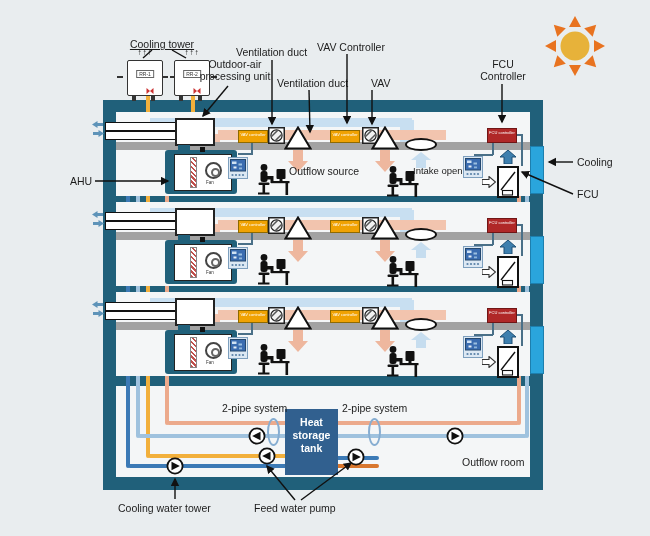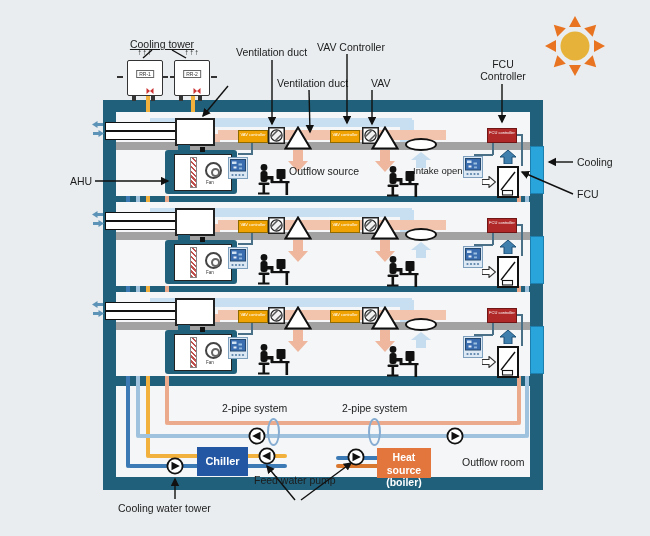--- a/index.html
+++ b/index.html
@@ -376,22 +376,21 @@
       </svg>
     <svg class="a" style="left:497px;top:54px;" width="22" height="32">
         <use href="#fcuu"></use>
       </svg>
     <svg class="a" style="left:482px;top:64px;" width="14" height="12">
         <use href="#whitear"></use>
       </svg>
     <div class="win" style="left:530px;top:34px;width:14px;height:48px;"></div>
   </div>
 
-  <div class="a eq" style="left:197px;top:447px;width:51px;height:29px;background:#2356a3;font-size:11px;line-height:29px;">Chiller</div>
-  <div class="a eq" style="left:377px;top:448px;width:54px;height:30px;background:#e2763c;font-size:10.5px;line-height:1.2;padding-top:3px;">Heat source (boiler)</div>
+  <div class="a eq" style="left:285px;top:409px;width:53px;height:66px;background:#31608f;font-size:10.5px;line-height:1.25;padding-top:7px;">Heat storage tank</div>
   <svg class="a" style="left:166px;top:457px;" width="18" height="18">
       <use href="#pump-r"></use>
     </svg>
   <svg class="a" style="left:248px;top:427px;" width="18" height="18">
       <use href="#pump-l"></use>
     </svg>
   <svg class="a" style="left:258px;top:447px;" width="18" height="18">
       <use href="#pump-l"></use>
     </svg>
   <svg class="a" style="left:347px;top:448px;" width="18" height="18">
@@ -421,33 +420,34 @@
       <use href="#valve"></use>
     </svg>
   <svg class="a" style="left:193px;top:87px;" width="8" height="8">
       <use href="#valve"></use>
     </svg>
   <svg class="a" style="left:543px;top:14px;" width="64" height="64">
       <use href="#sunsym"></use>
     </svg>
 
   <div class="lbl lblc" style="left:120px;top:38px;width:84px;text-decoration:underline;">Cooling tower</div>
+  <div class="lbl lblc" style="left:193px;top:58px;width:84px;">Outdoor-air processing unit</div>
   <div class="lbl" style="left:236px;top:46px;">Ventilation duct</div>
   <div class="lbl" style="left:317px;top:41px;">VAV Controller</div>
   <div class="lbl" style="left:277px;top:77px;">Ventilation duct</div>
   <div class="lbl" style="left:371px;top:77px;">VAV</div>
   <div class="lbl lblc" style="left:472px;top:58px;width:62px;">FCU Controller</div>
   <div class="lbl" style="left:577px;top:156px;">Cooling</div>
   <div class="lbl" style="left:577px;top:188px;">FCU</div>
   <div class="lbl" style="left:70px;top:175px;">AHU</div>
   <div class="lbl" style="left:222px;top:402px;">2-pipe system</div>
   <div class="lbl" style="left:342px;top:402px;">2-pipe system</div>
   <div class="lbl" style="left:462px;top:456px;">Outflow room</div>
   <div class="lbl" style="left:118px;top:502px;">Cooling water tower</div>
-  <div class="lbl" style="left:254px;top:474px;text-align:right;">Feed water pump</div>
+  <div class="lbl" style="left:254px;top:502px;text-align:right;">Feed water pump</div>
 
   <svg class="ov" width="650" height="536">
     <defs>
       <marker id="ah" markerWidth="7" markerHeight="7" refX="5" refY="3" orient="auto">
         <path d="M0 0 L6 3 L0 6 Z" fill="#111"></path>
       </marker>
     </defs>
     <g stroke="#111" stroke-width="1.4" fill="none">
       <line x1="152" y1="50" x2="143" y2="58"></line>
       <line x1="172" y1="50" x2="186" y2="58"></line>

